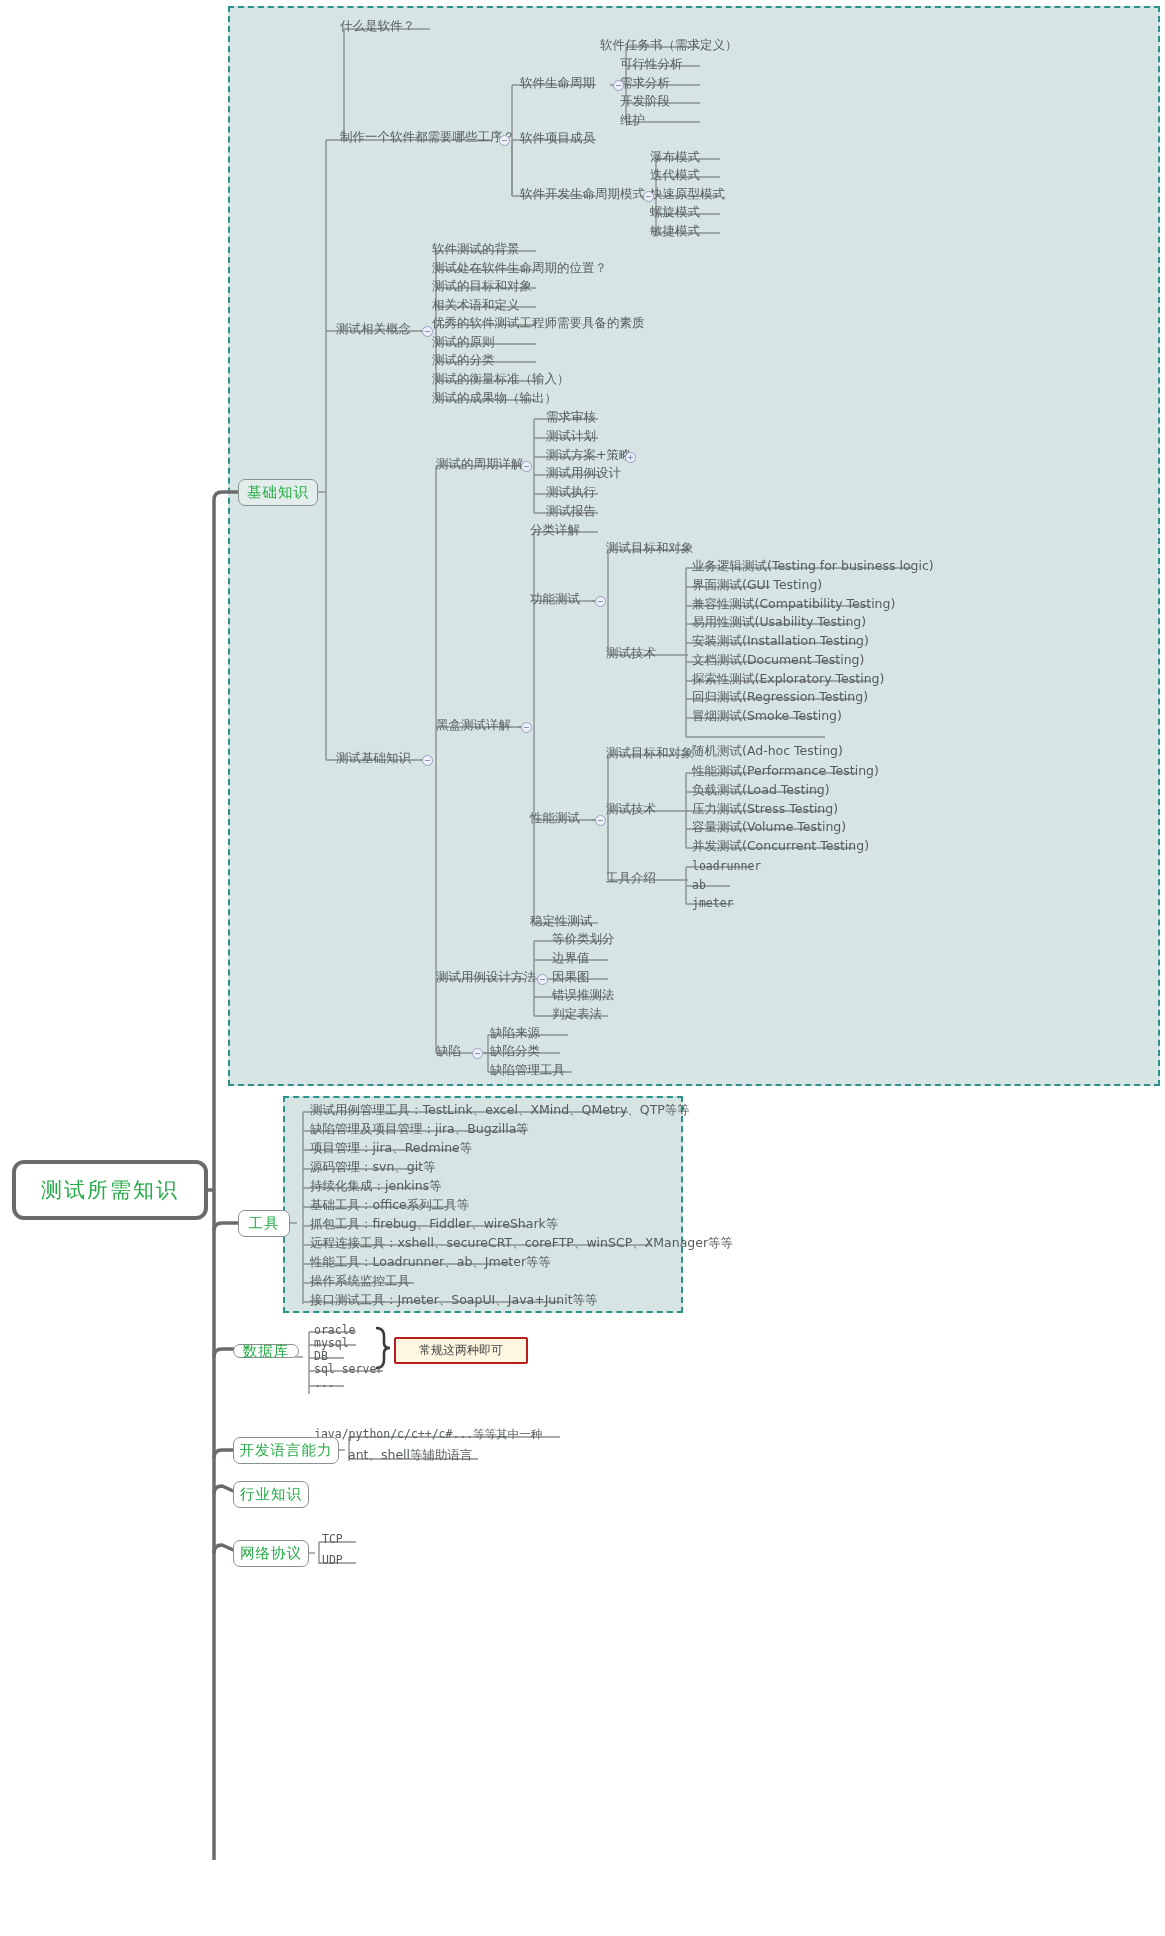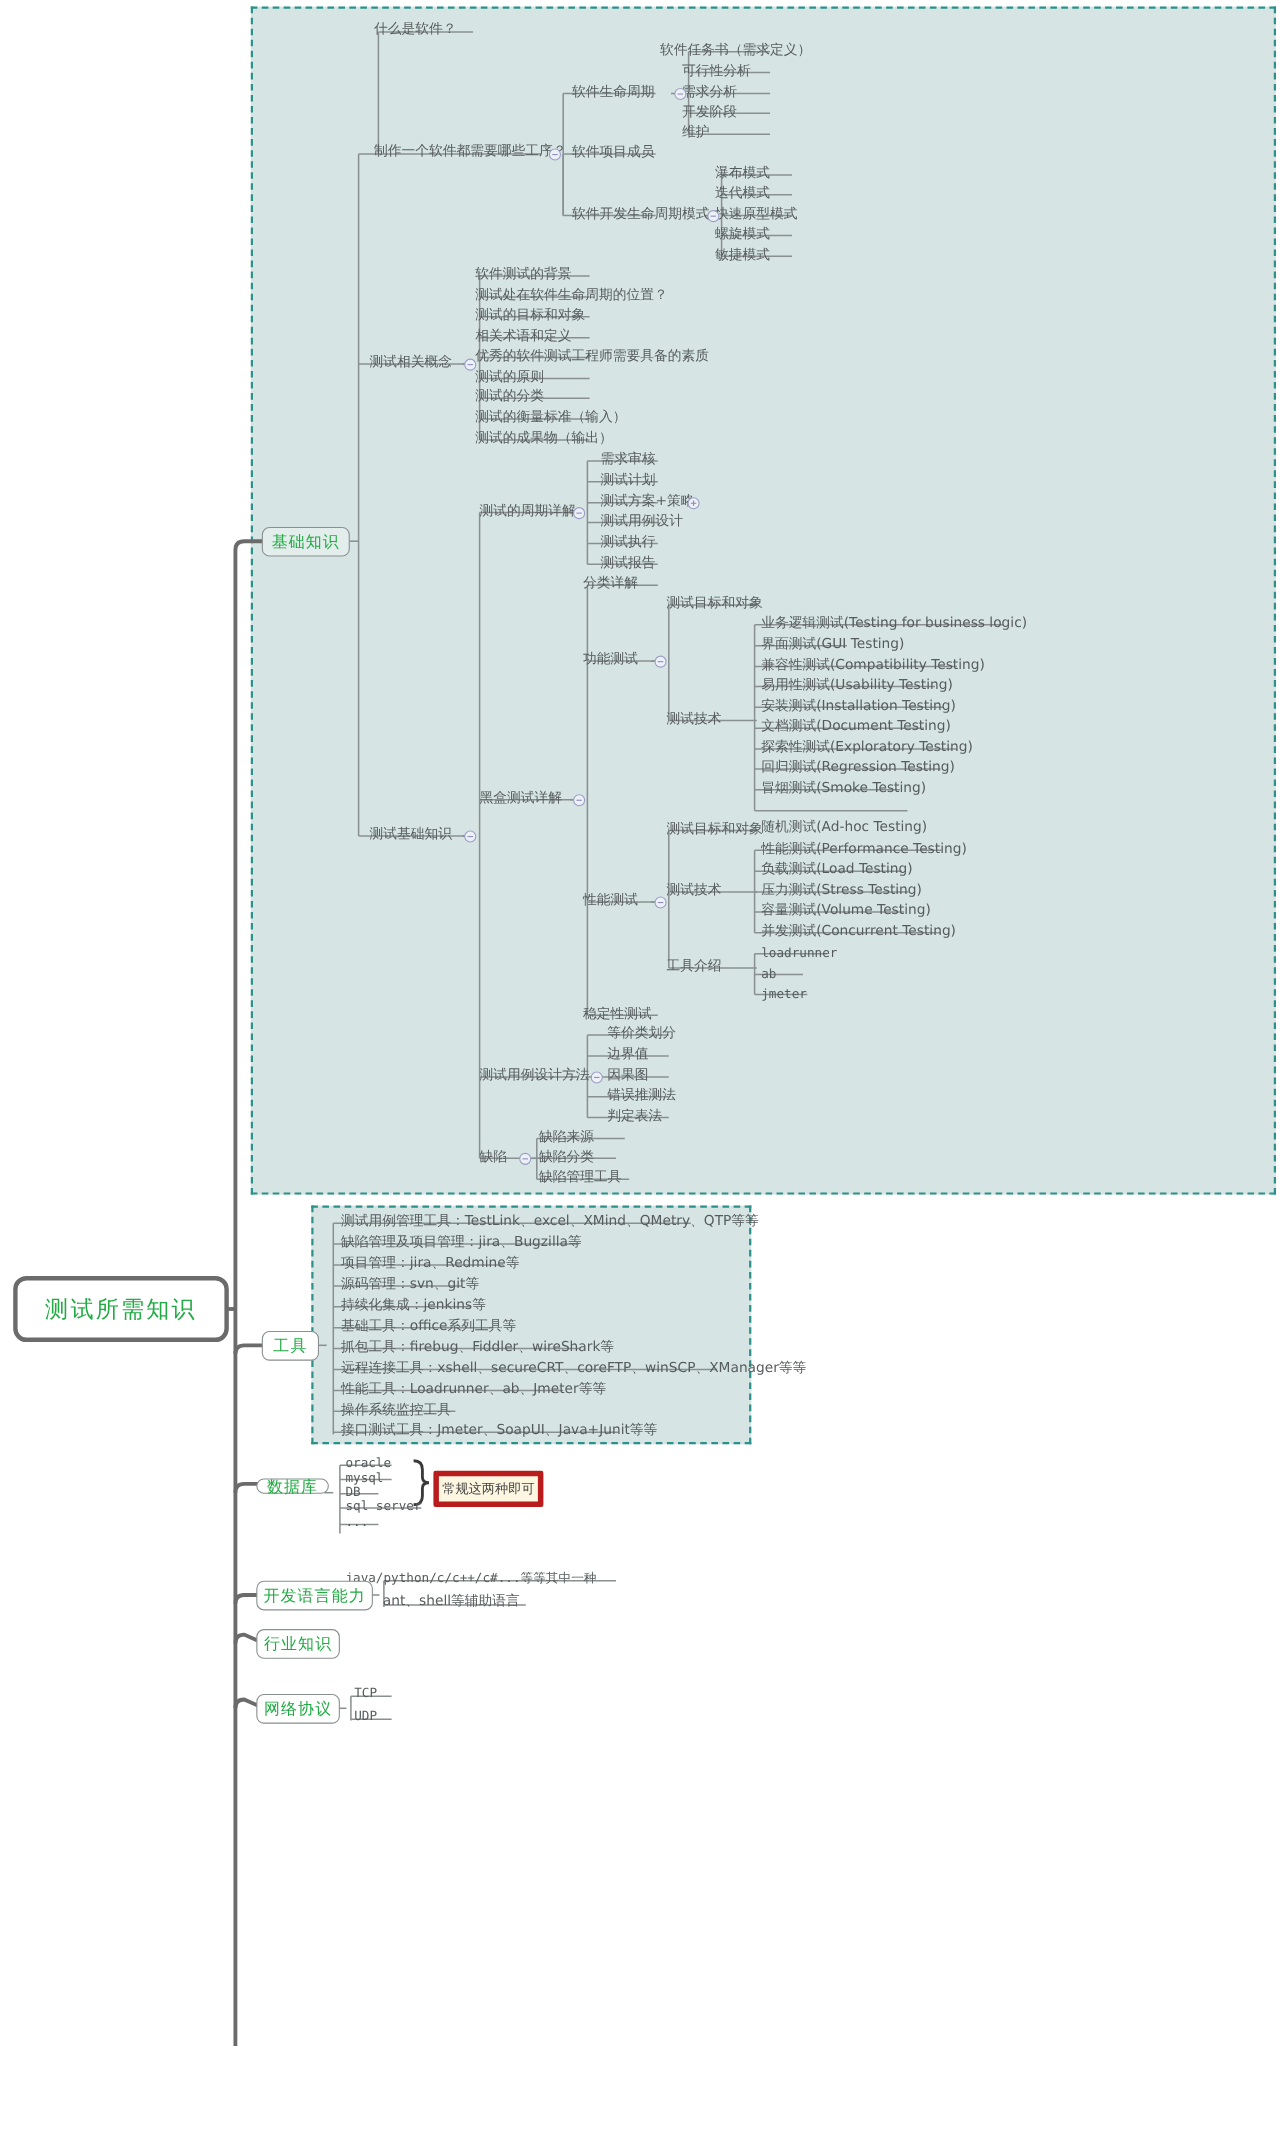--- a/index.html
+++ b/index.html
@@ -72,25 +72,25 @@
     width:5px; height:1px; background:#8b90b8;
   }
   .toggle.plus:before{
     content:""; position:absolute; left:4px; top:2px;
     width:1px; height:5px; background:#8b90b8;
   }
 
   
   .note-box {
     position:absolute;
-    border:5px solid #b91c1c;
+    border:2px solid #b91c1c;
     background:#fdf6e0;
     color:#444;
     font-size:12px;
-    padding:3px 3px;
+    padding:3px 23px;
     border-radius:2px;
     white-space:nowrap;
     z-index:4;
   }
 </style>
 </head>
 <body>
 
 <div id="canvas">
 

